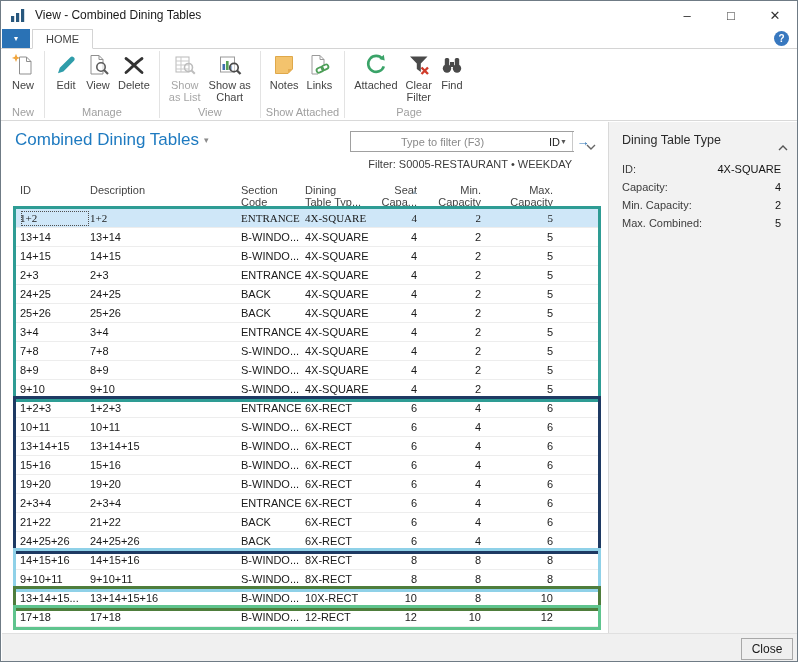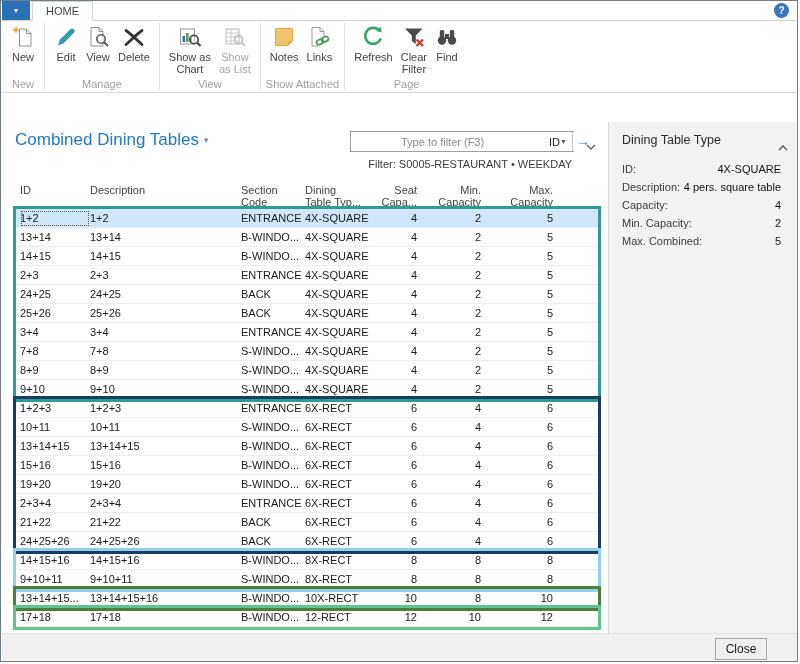--- a/index.html
+++ b/index.html
@@ -63,46 +63,61 @@
   
   .grid-header{position:absolute;left:11px;top:61px;width:588px;height:26px;
     display:flex;padding-left:7px;font-size:11px;color:#444;line-height:12px;}
   .hcol{padding-top:1px;}
   .hcol.right{text-align:right;}
   .sort-arrow{position:absolute;left:398px;top:3px;font-size:7px;color:#9aabb8;}
   
   .rows{position:absolute;left:11px;top:87px;width:588px;}
   .lrow{display:flex;height:19px;padding-left:7px;border-bottom:1px solid #ededed;
     font-size:11px;align-items:center;background:#fff;}
-  .lrow.selected{background:#cfe7f8;}
+  .lrow.selected{background:#cfe7f8;font-family:Liberation Serif, serif;}
   .cell{overflow:hidden;white-space:nowrap;}
   .c1{width:70px;}.c2{width:151px;}.c3{width:64px;}.c4{width:70px;}
   .c5{width:42px;text-align:right;}.c6{width:64px;text-align:right;}.c7{width:72px;text-align:right;}
   .lrow.selected .c1{outline:1px dotted #4f4f4f;outline-offset:-2px;height:17px;line-height:17px;}
   .group-outline{position:absolute;left:0;width:588px;border-style:solid;border-width:3px;
     pointer-events:none;}
   
   .factbox{flex:1;background:#f2f2f2;position:relative;}
   .fb-title{position:absolute;left:13px;top:11px;font-size:12.5px;color:#2b2b2b;}
   .fb-collapse{position:absolute;right:10px;top:15px;}
   .fb-fields{position:absolute;left:13px;right:17px;top:38px;}
   .fb-row{display:flex;height:18px;align-items:center;font-size:11px;}
   .fb-label{color:#3c3c3c;}
   .fb-value{margin-left:auto;color:#141414;text-align:right;}
   
   .footer{position:absolute;left:1px;top:632px;width:796px;height:29px;background:#f0f0f0;
     border-top:1px solid #e0e0e0;}
-  .close-btn{position:absolute;right:31px;top:4px;width:52px;height:22px;background:#efefef;
+  .close-btn{position:absolute;right:5px;top:4px;width:52px;height:22px;background:#efefef;
     border:1px solid #a8a8a8;font-family:"Liberation Sans",sans-serif;font-size:12px;color:#1a1a1a;}
 </style>
 </head>
 <body>
 
 <div class="window">
 
+  <div class="titlebar">
+    <span class="app-icon">
+      <svg viewBox="0 0 18 16">
+          <rect x="1" y="9" width="3.2" height="6" fill="#27577d"></rect>
+          <rect x="6" y="6" width="3.2" height="9" fill="#27577d"></rect>
+          <rect x="11" y="2" width="3.2" height="13" fill="#27577d"></rect>
+        </svg>
+    </span>
+    <span class="title">View - Combined Dining Tables</span>
+    <div class="win-controls">
+      <div class="win-btn">–</div>
+      <div class="win-btn">□</div>
+      <div class="win-btn">✕</div>
+    </div>
+  </div>
 
   <div class="tabrow">
     <div class="app-menu">▾</div>
     <div class="tab">HOME</div>
     <div class="help-badge">?</div>
   </div>
 
   <div class="ribbon" id="ribbon">
       <div class="rib-group">
         <div class="rib-buttons">
@@ -148,46 +163,46 @@
               </svg>
             </span>
             <span class="rib-label">Delete</span>
           </div>
         </div>
         <div class="rib-caption">Manage</div>
       </div>
       <div class="rib-sep"></div>
       <div class="rib-group">
         <div class="rib-buttons">
+          <div class="rib-btn disabled">
+            <span class="rib-icon">
+              <svg viewBox="0 0 24 24">
+                <rect x="3" y="4" width="13" height="15" fill="#fff" stroke="#b9b9b9"></rect>
+                <path d="M3 8h13M3 12h13M3 16h13M8 4v15" stroke="#c9c9c9"></path>
+                <circle cx="15.5" cy="14.5" r="4" fill="none" stroke="#bdbdbd" stroke-width="1.6"></circle>
+                <path d="M18.3 17.3l3.5 3.5" stroke="#bdbdbd" stroke-width="2"></path>
+              </svg>
+            </span>
+            <span class="rib-label">Show
+as List</span>
+          </div>
           <div class="rib-btn">
             <span class="rib-icon">
               <svg viewBox="0 0 24 24">
                 <rect x="2.5" y="4" width="14" height="15" fill="#fff" stroke="#9a9a9a"></rect>
                 <rect x="4.5" y="11" width="2.6" height="6" fill="#3f6fae"></rect>
                 <rect x="8" y="8" width="2.6" height="9" fill="#56a055"></rect>
                 <rect x="11.5" y="12.5" width="2.6" height="4.5" fill="#3f6fae"></rect>
                 <circle cx="16" cy="14.5" r="4.2" fill="#fff" fill-opacity="0.5" stroke="#4a4a4a" stroke-width="1.7"></circle>
                 <path d="M19 17.5l3.5 3.5" stroke="#4a4a4a" stroke-width="2.3"></path>
               </svg>
             </span>
             <span class="rib-label">Show as
 Chart</span>
           </div>
-          <div class="rib-btn disabled">
-            <span class="rib-icon">
-              <svg viewBox="0 0 24 24">
-                <rect x="3" y="4" width="13" height="15" fill="#fff" stroke="#b9b9b9"></rect>
-                <path d="M3 8h13M3 12h13M3 16h13M8 4v15" stroke="#c9c9c9"></path>
-                <circle cx="15.5" cy="14.5" r="4" fill="none" stroke="#bdbdbd" stroke-width="1.6"></circle>
-                <path d="M18.3 17.3l3.5 3.5" stroke="#bdbdbd" stroke-width="2"></path>
-              </svg>
-            </span>
-            <span class="rib-label">Show
-as List</span>
-          </div>
         </div>
         <div class="rib-caption">View</div>
       </div>
       <div class="rib-sep"></div>
       <div class="rib-group">
         <div class="rib-buttons">
           <div class="rib-btn">
             <span class="rib-icon">
               <svg viewBox="0 0 24 24">
                 <path d="M3.5 3.5h17V16l-4.5 4.5h-12.5z" fill="#f3c36d" stroke="#dfa84a"></path>
@@ -215,21 +230,21 @@
       <div class="rib-sep"></div>
       <div class="rib-group">
         <div class="rib-buttons">
           <div class="rib-btn">
             <span class="rib-icon">
               <svg viewBox="0 0 24 24">
                 <path d="M19.8 13.4a8 8 0 1 1-1.4-7.6" fill="none" stroke="#3aa368" stroke-width="2.6"></path>
                 <path d="M19.8 1.8l.9 5.6-5.4-1.3z" fill="#3aa368"></path>
               </svg>
             </span>
-            <span class="rib-label">Refresh</span>
+            <span class="rib-label">Attached</span>
           </div>
           <div class="rib-btn">
             <span class="rib-icon">
               <svg viewBox="0 0 24 24">
                 <polygon points="3,3.5 20.5,3.5 13.8,10.5 13.8,19 9.8,16 9.8,10.5" fill="#4a4a4a"></polygon>
                 <path d="M14.5 14.5L21 21M21 14.5L14.5 21" stroke="#d03b2a" stroke-width="2.4"></path>
               </svg>
             </span>
             <span class="rib-label">Clear
 Filter</span>
@@ -495,24 +510,20 @@
         <svg width="10" height="6" viewBox="0 0 10 6">
             <polyline points="1,5 5,1 9,5" fill="none" stroke="#555" stroke-width="1.4"></polyline>
           </svg>
       </span>
       <div class="fb-fields" id="fb-fields">
           <div class="fb-row">
             <span class="fb-label">ID:</span>
             <span class="fb-value">4X-SQUARE</span>
           </div>
           <div class="fb-row">
-            <span class="fb-label">Description:</span>
-            <span class="fb-value">4 pers. square table</span>
-          </div>
-          <div class="fb-row">
             <span class="fb-label">Capacity:</span>
             <span class="fb-value">4</span>
           </div>
           <div class="fb-row">
             <span class="fb-label">Min. Capacity:</span>
             <span class="fb-value">2</span>
           </div>
           <div class="fb-row">
             <span class="fb-label">Max. Combined:</span>
             <span class="fb-value">5</span>

